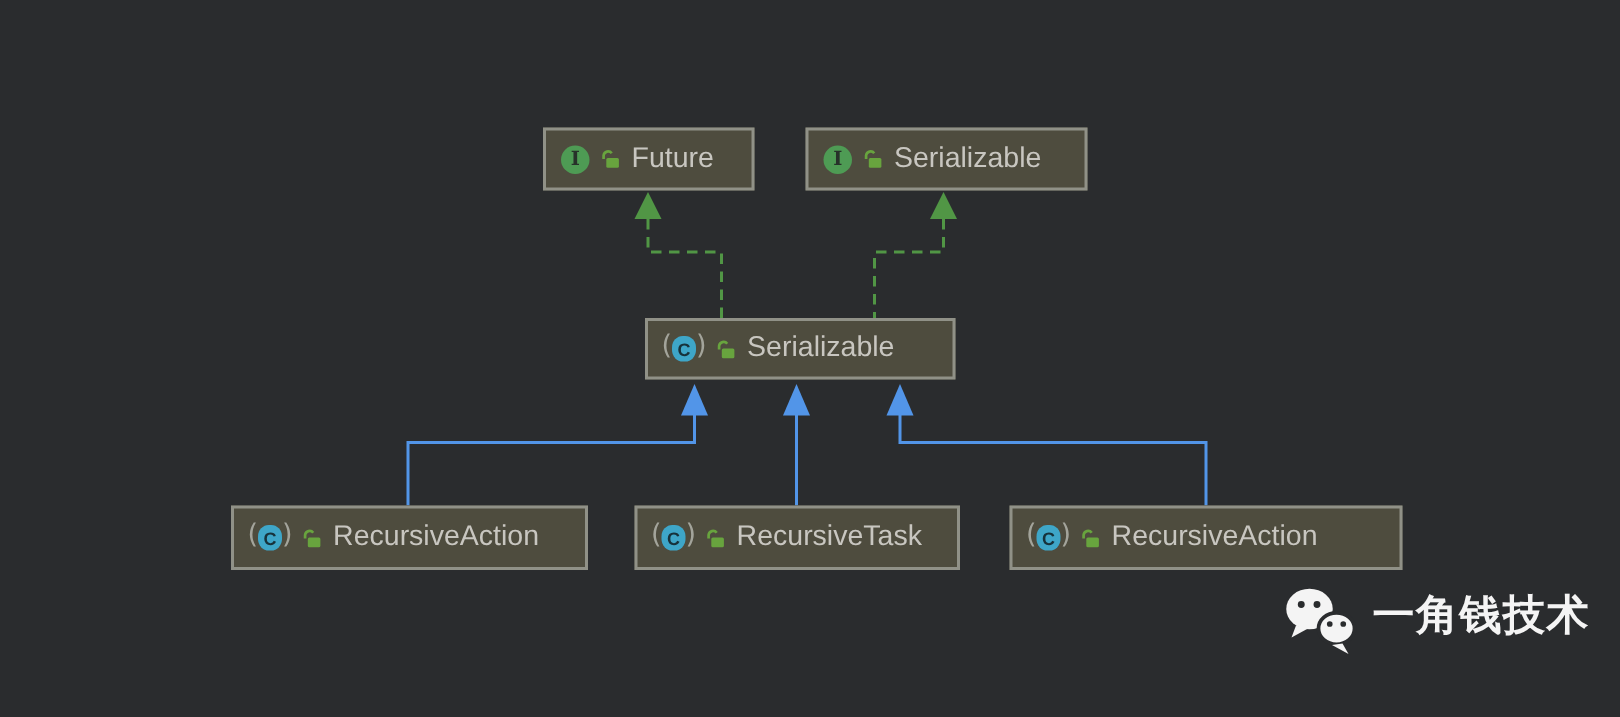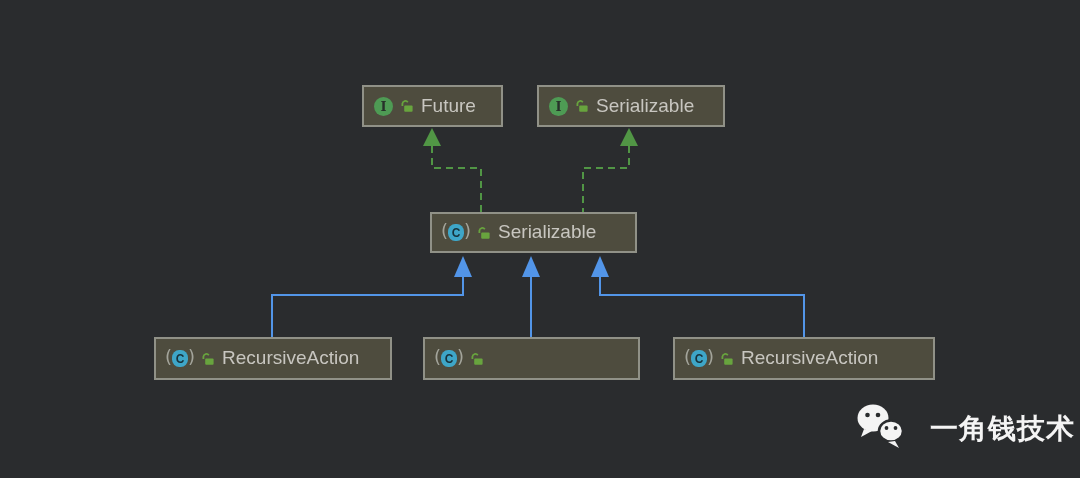--- a/index.html
+++ b/index.html
@@ -42,22 +42,22 @@
   }
   .class-badge{
     width:16px;height:17px;border-radius:45%;
     background:#3EA6C8;color:#17323B;
     font-weight:bold;font-size:12px;
     display:flex;align-items:center;justify-content:center;
     margin:0 1px;
   }
   .lock-icon{display:flex;align-items:center;flex:0 0 auto;}
   .watermark{
-    position:absolute;left:856px;top:403px;
-    display:flex;align-items:center;gap:24px;
+    position:absolute;left:856px;top:391px;
+    display:flex;gap:9px;
   }
   .watermark .wm-text{
     color:var(--watermark,#F4F4F4);
     font-size:28px;font-weight:600;letter-spacing:1px;
     white-space:nowrap;
   }
 </style>
 </head>
 <body>
 
@@ -133,20 +133,21 @@
       <span class="paren">(</span>
       <span class="class-badge">C</span>
       <span class="paren">)</span>
     </span>
     <span class="lock-icon">
       <svg width="14" height="14" viewBox="0 0 14 14">
         <path d="M2.4,7 V4.6 A3,3 0 0 1 7.8,3.2" stroke="#68A43E" stroke-width="1.8" fill="none"></path>
         <rect x="4.2" y="6.4" width="8.4" height="6.4" rx="1" fill="#68A43E"></rect>
       </svg>
     </span>
+    <span class="label">RecursiveTask</span>
   </div>
 
   <div class="node" style="left: 673px; top: 337px; width: 262px; height: 43px;">
     <span class="abstract-icon">
       <span class="paren">(</span>
       <span class="class-badge">C</span>
       <span class="paren">)</span>
     </span>
     <span class="lock-icon">
       <svg width="14" height="14" viewBox="0 0 14 14">

